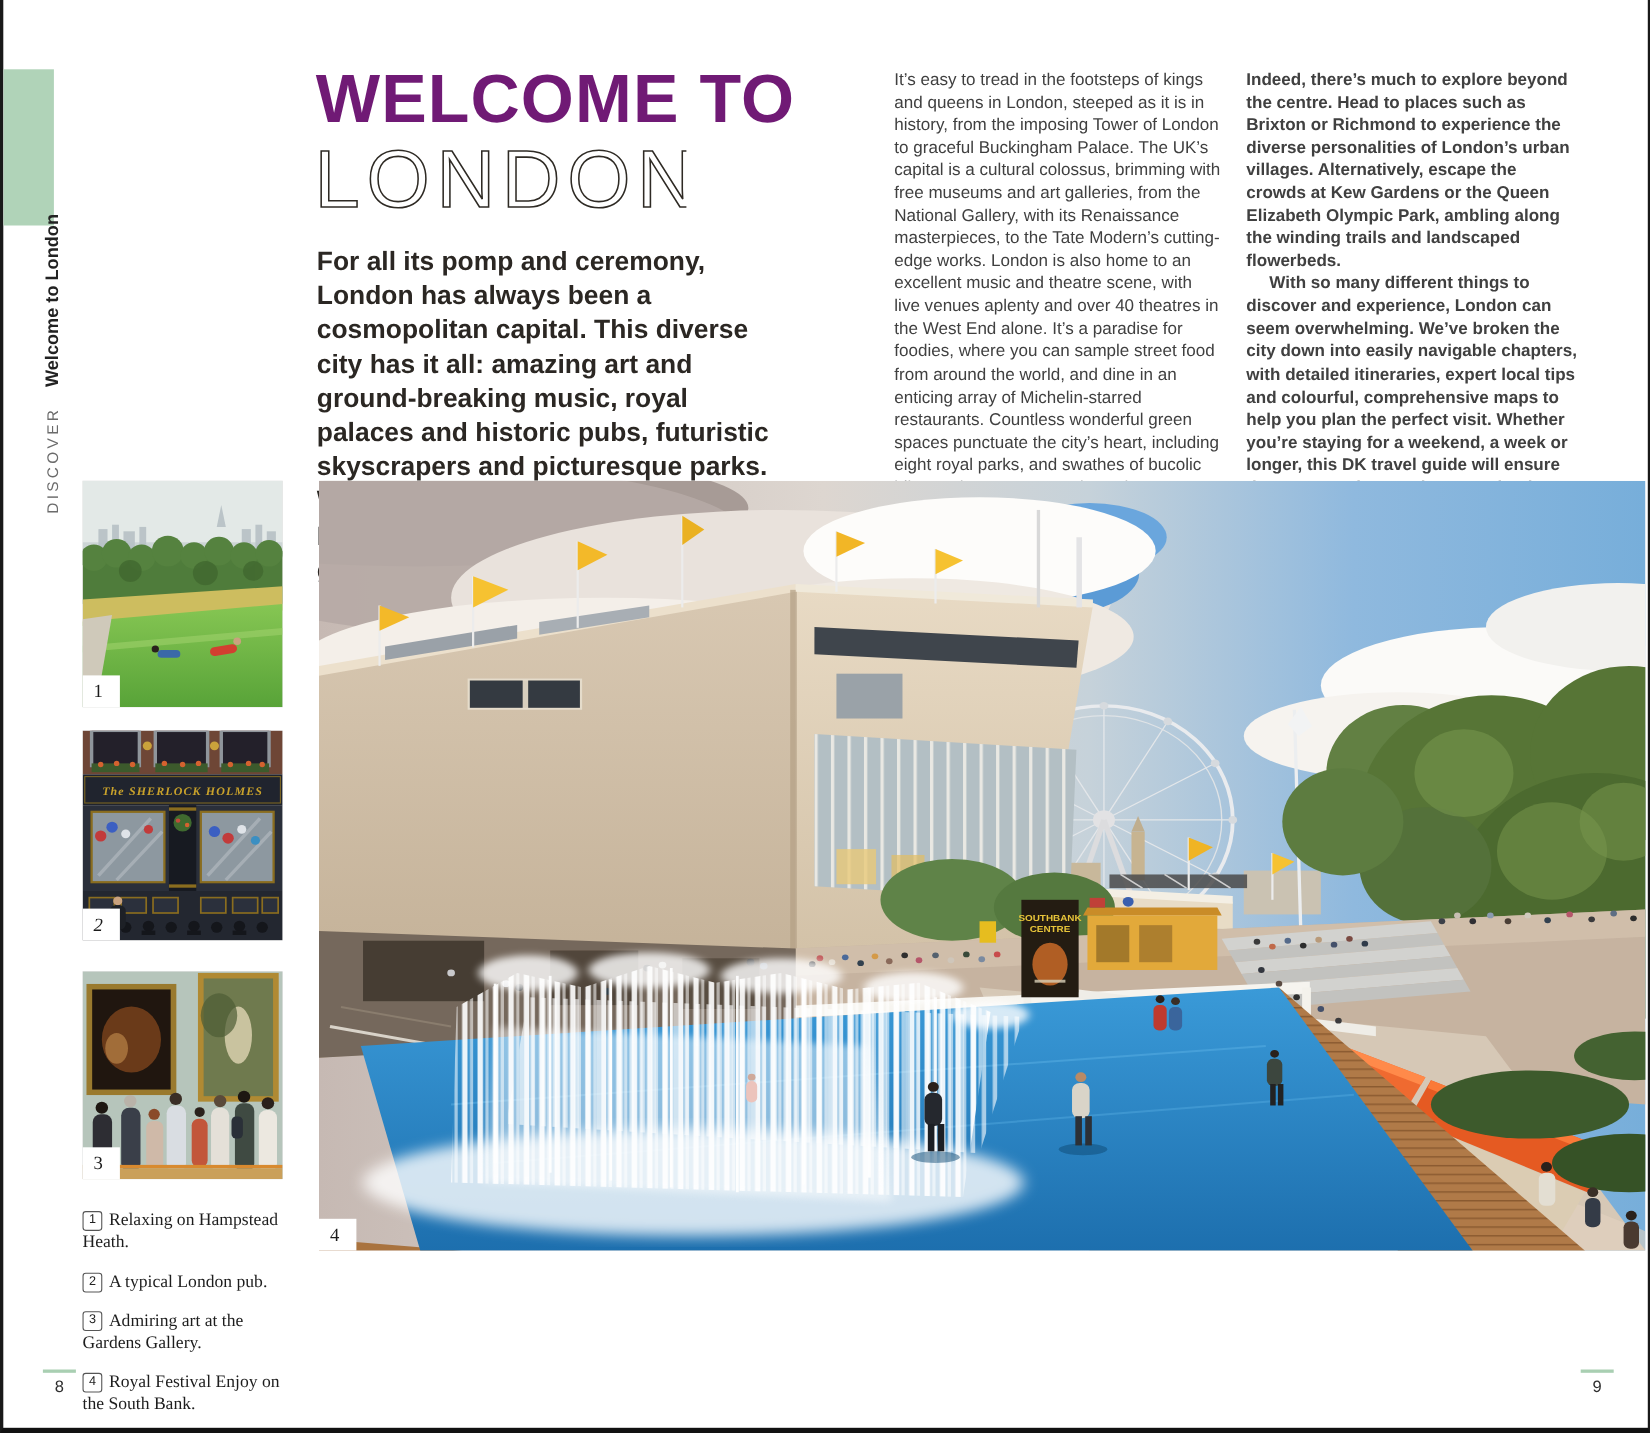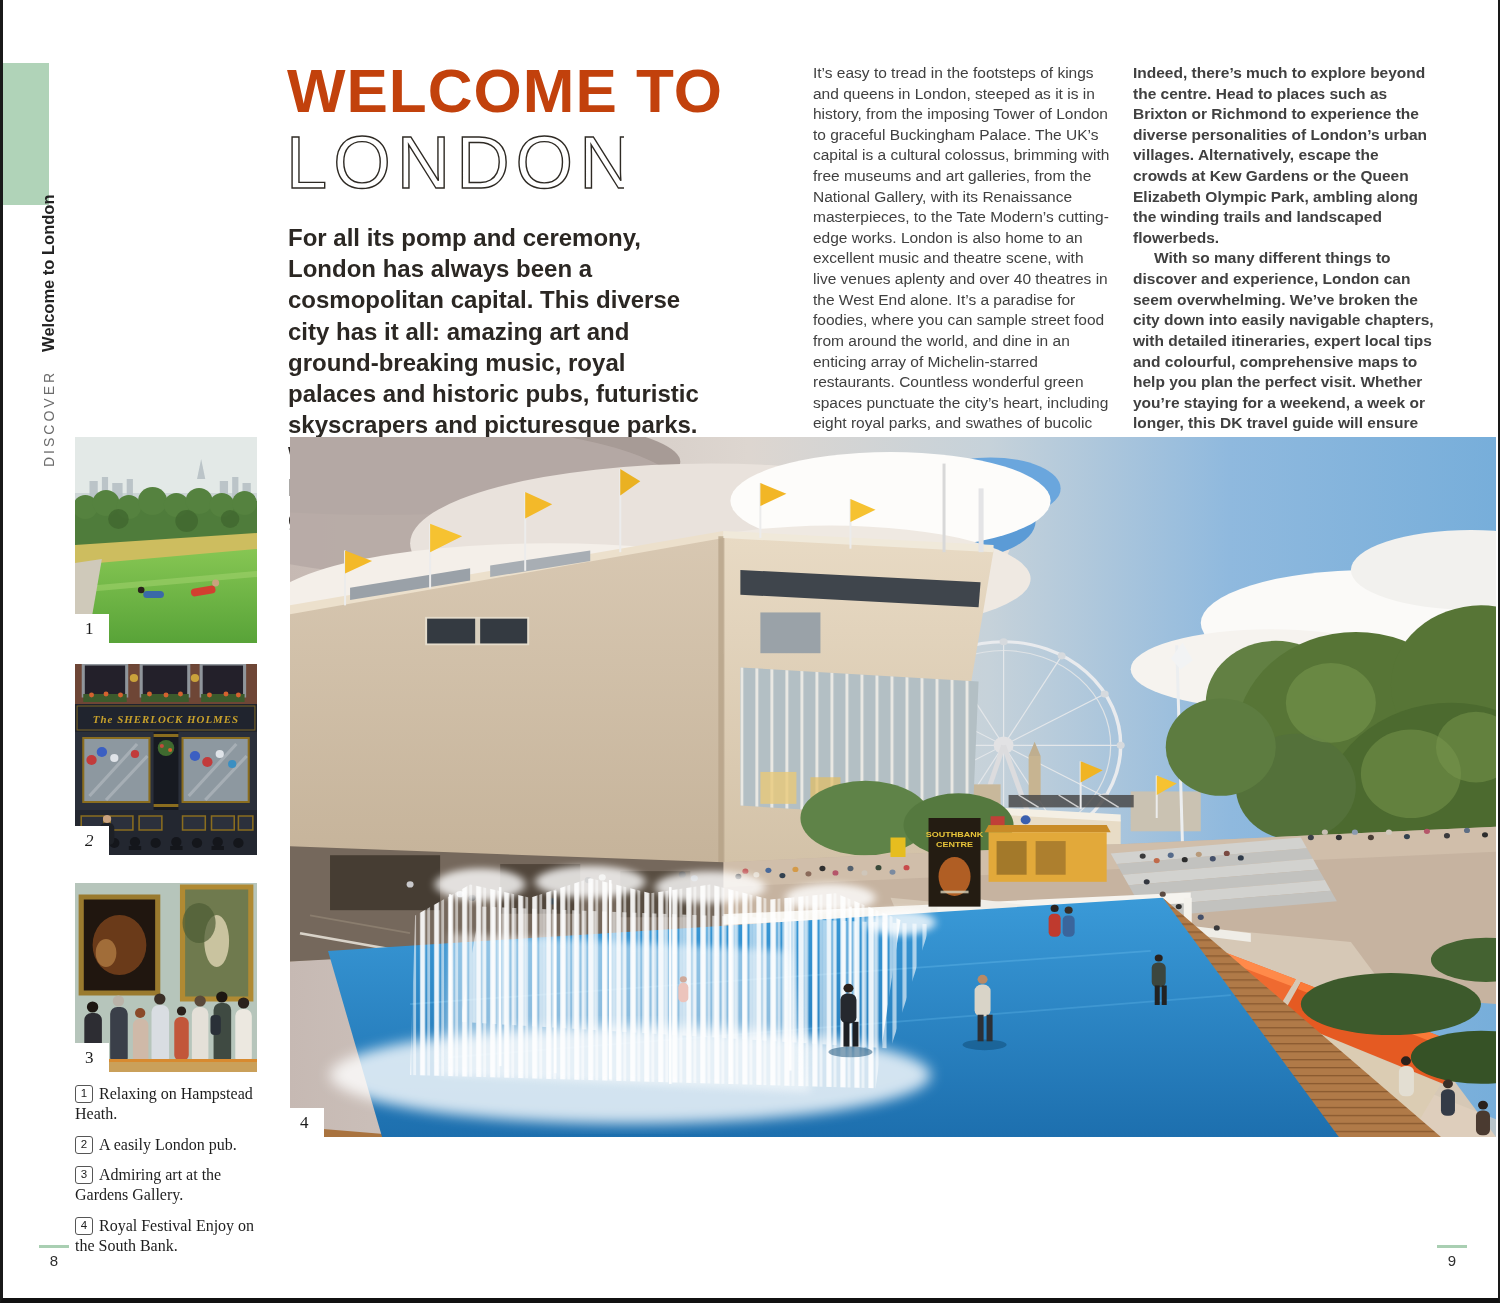--- a/index.html
+++ b/index.html
@@ -6,39 +6,39 @@
   .page{position:relative;width:1500px;height:1303px;background:#fff;overflow:hidden;
         font-family:"Liberation Sans",sans-serif;
         border-left:3px solid #191919;border-right:2px solid #191919;border-bottom:5px solid #111;
         box-sizing:border-box;}
   .green-tab{position:absolute;left:0;top:63px;width:46px;height:142px;}
   .side-label{position:absolute;left:-83px;top:326px;width:260px;height:22px;
               transform:rotate(-90deg);white-space:nowrap;display:flex;align-items:baseline;}
   .side-label .section{font-size:14px;letter-spacing:3px;color:#6b6b6b;margin-right:18px;}
   .side-label .chapter{font-size:16.5px;font-weight:bold;color:#222;}
   .title1{position:absolute;left:284px;top:60px;margin:0;font-size:62px;font-weight:bold;
-          letter-spacing:1px;color:#c2410c;line-height:1;}
+          letter-spacing:1px;color:#701a75;line-height:1;}
   .title2-svg{position:absolute;left:281px;top:124px;width:340px;height:82px;}
   .intro{position:absolute;left:285px;top:222px;width:414px;margin:0;
          font-size:24px;font-weight:bold;line-height:1.3;color:#2b2723;}
   .col{position:absolute;top:63px;font-size:15.5px;line-height:1.33;color:#404040;}
   .col p{margin:0;}
   .col .indent{text-indent:1.35em;}
   .col1{left:810px;width:298px;}
   .col2{left:1130px;width:301px;font-weight:bold;}
   .thumb{position:absolute;left:72px;width:182px;overflow:hidden;background:#ddd;}
   .thumb svg{display:block;width:100%;height:100%;}
   .photo{position:absolute;left:287px;top:437px;width:1206px;height:700px;overflow:hidden;}
   .photo svg{display:block;width:100%;height:100%;}
   .badge{position:absolute;left:0;bottom:0;width:34px;height:29px;background:#fff;
          display:flex;align-items:center;padding-left:10px;box-sizing:border-box;
          font-family:"Liberation Serif",serif;font-size:17px;color:#1b1b1b;}
   .captions{position:absolute;left:72px;top:1084px;width:182px;
             font-family:"Liberation Serif",serif;font-size:16px;color:#1d1d1d;}
-  .cap{margin:0 0 11px;line-height:1.24;}
+  .cap{margin:16px 0 11px;line-height:1.24;}
   .cap .num{display:inline-block;width:16px;height:16px;border:1px solid #565656;border-radius:3px;
             font-size:11.5px;line-height:15px;text-align:center;vertical-align:2px;margin-right:6px;
             font-family:"Liberation Sans",sans-serif;color:#222;background:#fff;}
   .pagenum{position:absolute;width:34px;text-align:center;font-size:15px;color:#2e2e2e;top:1245px;}
   .pagenum .rule{width:30px;height:3px;margin:0 auto 4px;}
   .pn-left{left:34px;} .pn-right{left:1432px;}
 </style>
 </head>
 <body>
 
@@ -596,21 +596,21 @@
           <rect x="772" y="540" width="12" height="24" rx="5" fill="#3a659c"></rect>
         <circle cx="393" cy="612" r="3.5" fill="#cfa99a"></circle>
           <rect x="388" y="616" width="10" height="22" rx="5" fill="#ecc4bc"></rect>
       </g>
     </svg>
     <div class="badge">4</div>
   </figure>
 
   <div class="captions">
     <p class="cap"><span class="num">1</span><span>Relaxing on Hampstead Heath.</span></p>
-    <p class="cap"><span class="num">2</span><span>A easily London pub.</span></p>
+    <p class="cap"><span class="num">2</span><span>A typical London pub.</span></p>
     <p class="cap"><span class="num">3</span><span>Admiring art at the Gardens Gallery.</span></p>
     <p class="cap"><span class="num">4</span><span>Royal Festival Enjoy on the South Bank.</span></p>
   </div>
 
   <div class="pagenum pn-left">
     <div class="rule" style="background:#a9cfb2"></div>
     <div>8</div>
   </div>
   <div class="pagenum pn-right">
     <div class="rule" style="background:#a9cfb2"></div>

